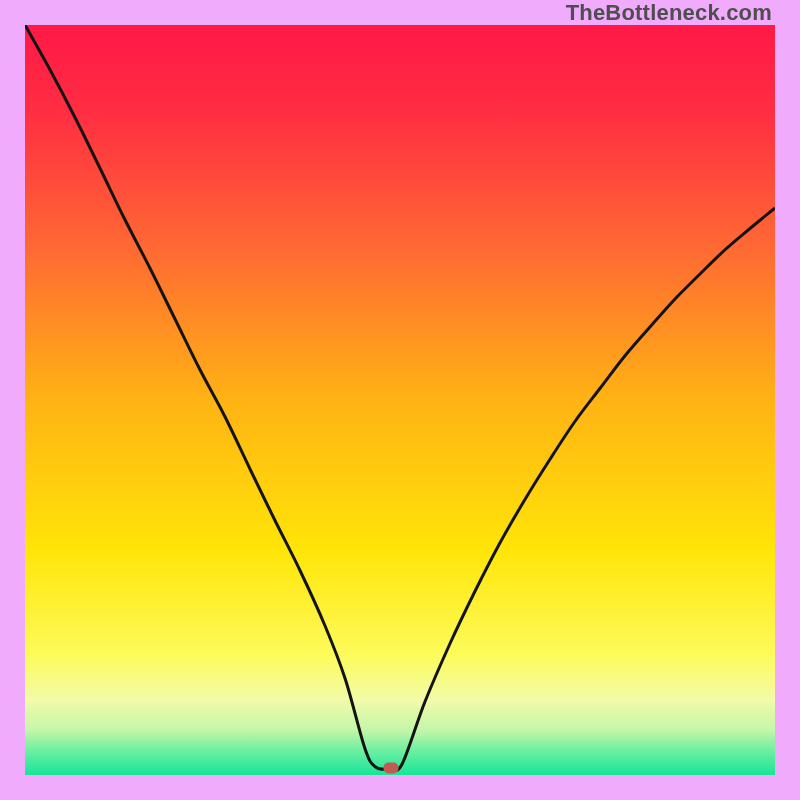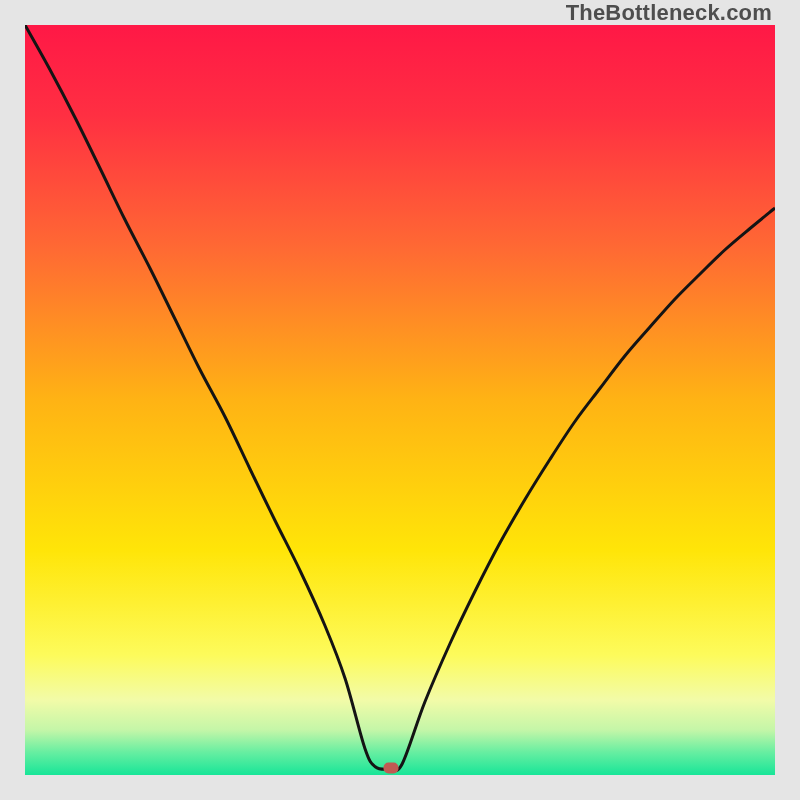--- a/index.html
+++ b/index.html
@@ -8,21 +8,21 @@
     width: 800px;
     height: 800px;
     overflow: hidden;
     background: #000;
     font-family: Arial, Helvetica, sans-serif;
   }
   .frame {
     position: relative;
     width: 800px;
     height: 800px;
-    background: #e5e5e5;
+    background: #f0abfc;
   }
   .plot-area {
     position: absolute;
     left: 25px;
     top: 25px;
     width: 750px;
     height: 750px;
     overflow: hidden;
   }
   .gradient-bg {

